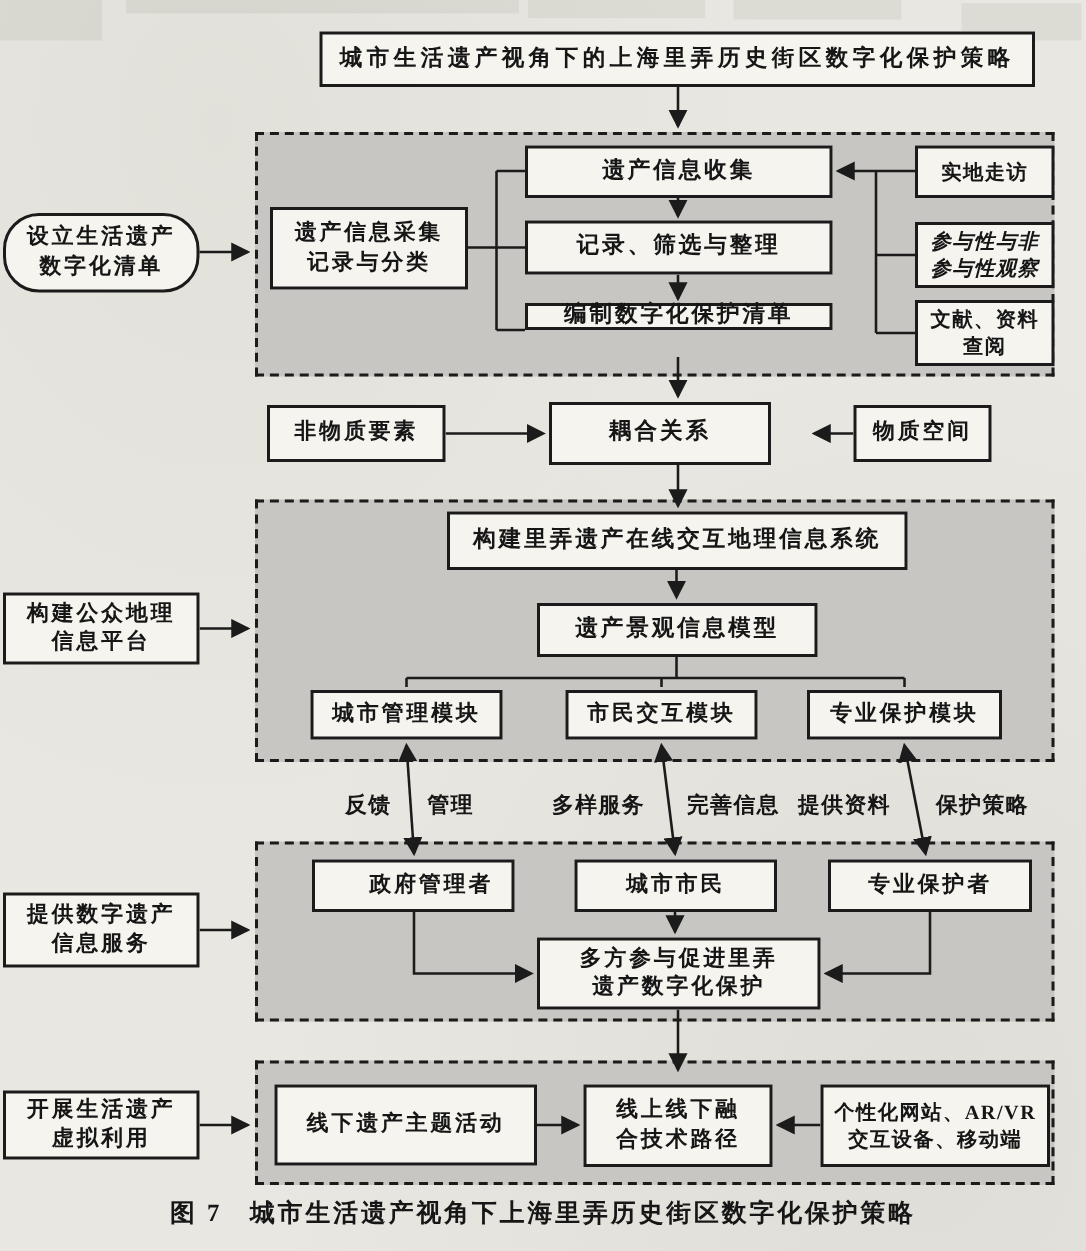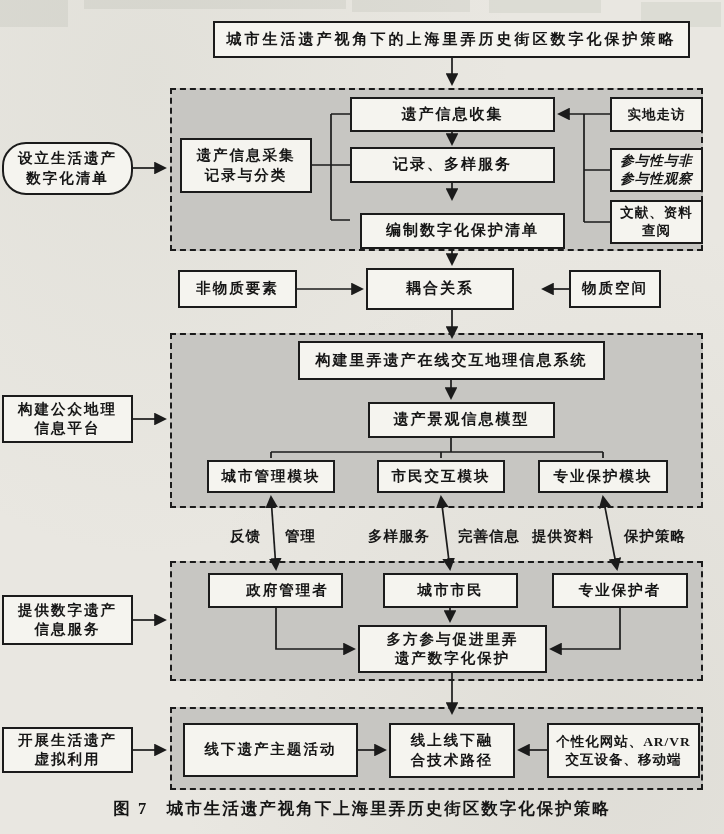--- a/index.html
+++ b/index.html
@@ -124,23 +124,23 @@
   </div>
 
   <div class="box f145" style="left:180px;top:138px;width:132px;height:55px;">
     <span class="ln">遗产信息采集</span>
     <span class="ln">记录与分类</span>
   </div>
   <div class="box f15" style="left:350px;top:97px;width:205px;height:35px;">
     <span class="ln">遗产信息收集</span>
   </div>
   <div class="box f15" style="left:350px;top:147px;width:205px;height:36px;">
-    <span class="ln">记录、多样服务</span>
-  </div>
-  <div class="box f15" style="left:360px;top:202px;width:205px;height:36px;margin-top:11px;">
+    <span class="ln">记录、筛选与整理</span>
+  </div>
+  <div class="box f15" style="left:350px;top:202px;width:205px;height:18px;">
     <span class="ln">编制数字化保护清单</span>
   </div>
   <div class="box f135" style="left:610px;top:97px;width:93px;height:35px;letter-spacing:1px;">
     <span class="ln">实地走访</span>
   </div>
   <div class="box f135" style="left:610px;top:148px;width:93px;height:44px;letter-spacing:1px;font-style:italic;">
     <span class="ln">参与性与非</span>
     <span class="ln">参与性观察</span>
   </div>
   <div class="box f135" style="left:610px;top:200px;width:93px;height:44px;letter-spacing:1px;">
@@ -154,21 +154,21 @@
   <div class="box f15" style="left:366px;top:268px;width:148px;height:42px;">
     <span class="ln">耦合关系</span>
   </div>
   <div class="box f145" style="left:569px;top:270px;width:92px;height:38px;">
     <span class="ln">物质空间</span>
   </div>
 
   <div class="box f15" style="left:298px;top:341px;width:307px;height:39px;">
     <span class="ln">构建里弄遗产在线交互地理信息系统</span>
   </div>
-  <div class="box f15" style="left:358px;top:402px;width:187px;height:36px;margin-left:10px;">
+  <div class="box f15" style="left:358px;top:402px;width:187px;height:36px;">
     <span class="ln">遗产景观信息模型</span>
   </div>
   <div class="box f145" style="left:207px;top:460px;width:128px;height:33px;">
     <span class="ln">城市管理模块</span>
   </div>
   <div class="box f145" style="left:377px;top:460px;width:128px;height:33px;">
     <span class="ln">市民交互模块</span>
   </div>
   <div class="box f145" style="left:538px;top:460px;width:130px;height:33px;">
     <span class="ln">专业保护模块</span>

